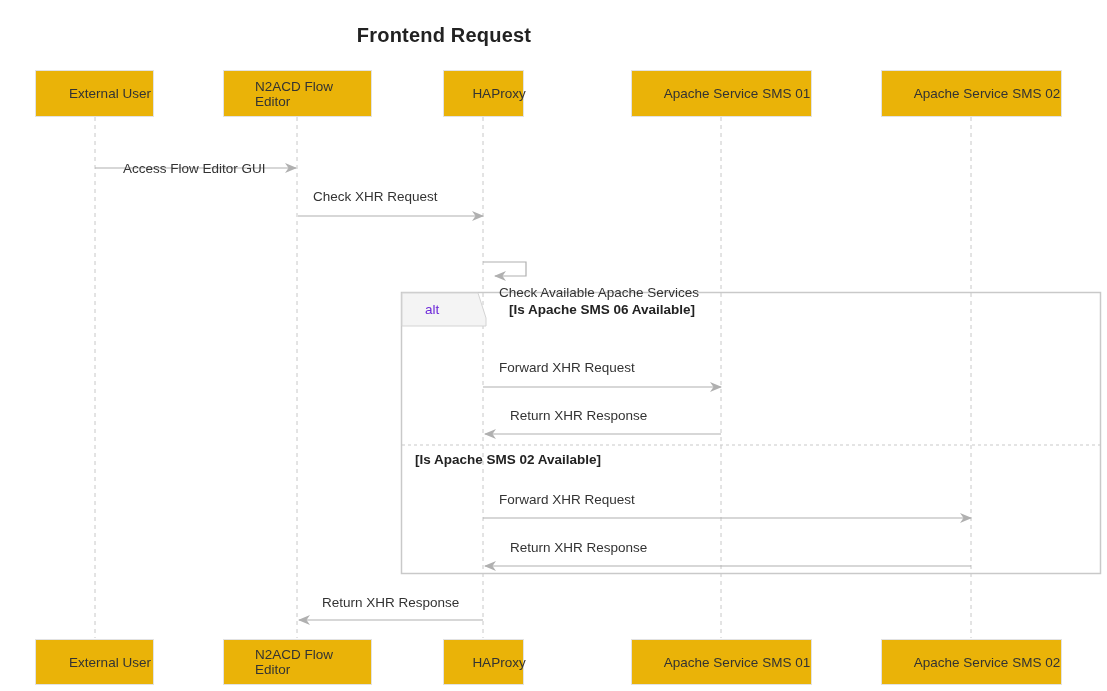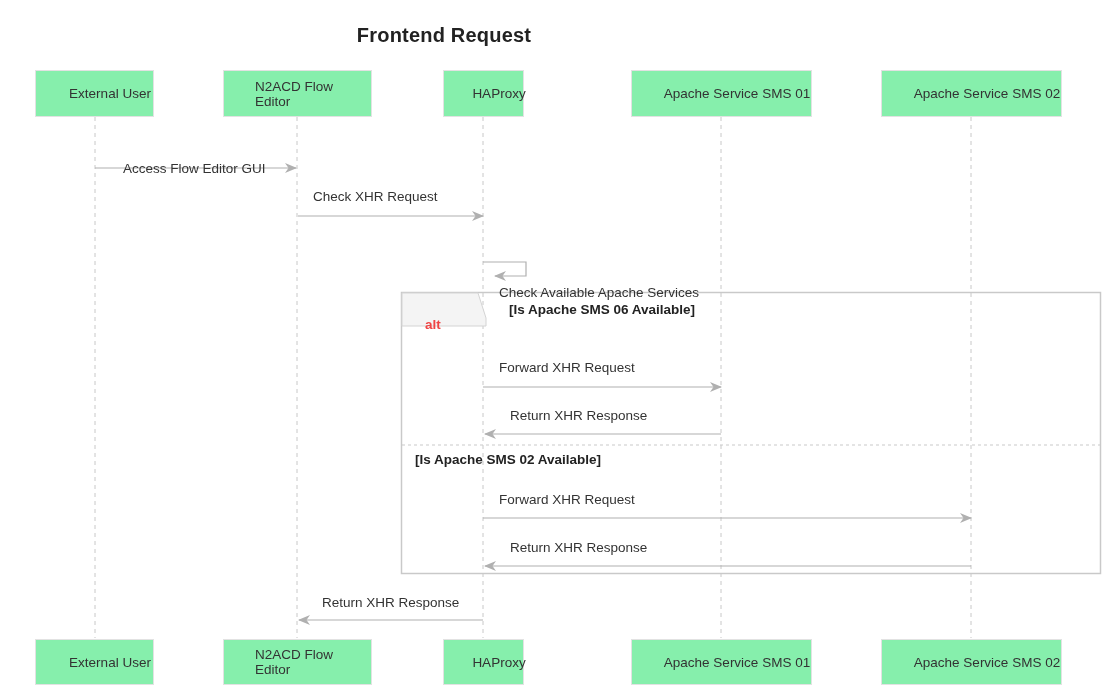--- a/index.html
+++ b/index.html
@@ -31,42 +31,41 @@
     width: 888px;
     text-align: center;
     font-size: 20px;
     font-weight: bold;
     color: #222222;
     letter-spacing: 0.2px;
   }
   .participant-box {
     position: absolute;
     box-sizing: border-box;
-    background: #86efac;
+    background: #eab308;
     border: 1px solid #e2e2e2;
     display: flex;
     align-items: center;
     justify-content: center;
     font-size: 13.5px;
     color: #333333;
     padding-left: 31px;
   }
   .msg-label {
     position: absolute;
     font-size: 13.5px;
     color: #333333;
     white-space: nowrap;
   }
   .frag-tab-label {
     position: absolute;
     font-size: 13.5px;
-    font-weight: bold;
-    color: #ef4444;
+    font-weight: normal;
+    color: #6d28d9;
     white-space: nowrap;
-    margin-top: 15px;
   }
   .frag-cond-label {
     position: absolute;
     font-size: 13.5px;
     font-weight: bold;
     color: #222222;
     white-space: nowrap;
   }
 </style>
 </head>

